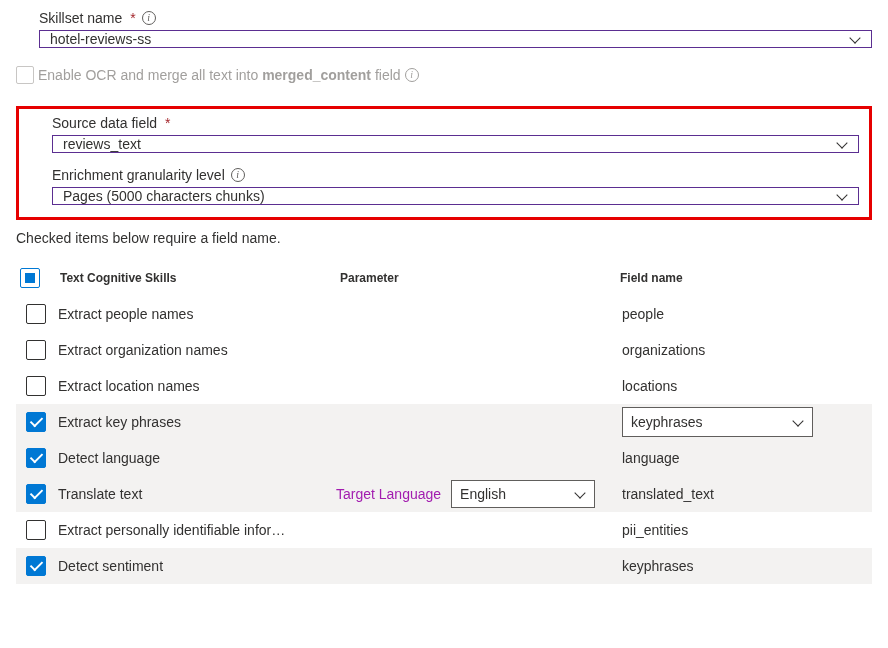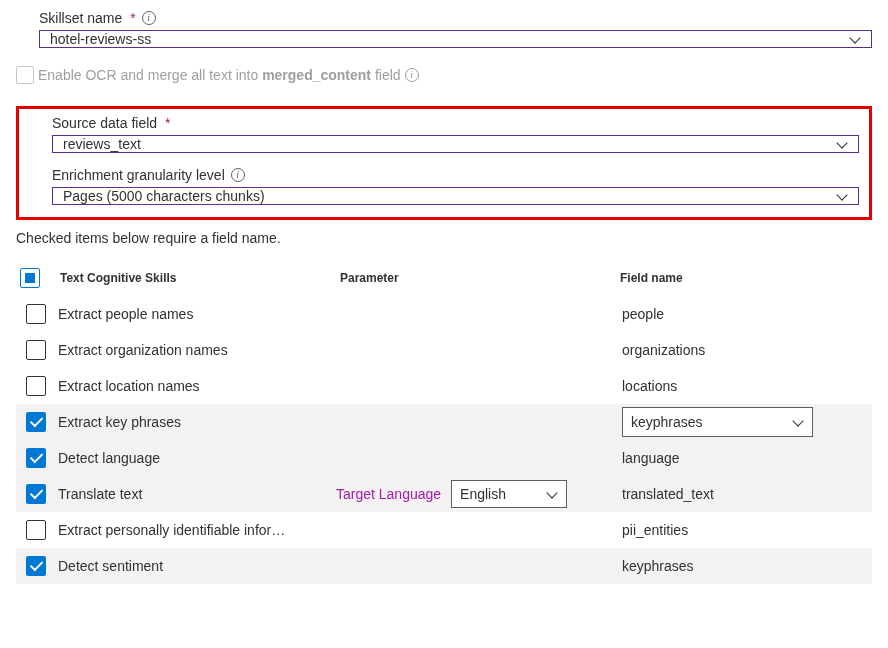--- a/index.html
+++ b/index.html
@@ -147,21 +147,21 @@
     border: 1px solid #605e5c;
     display: flex;
     align-items: center;
     justify-content: space-between;
     padding: 0 8px;
     font-size: 14px;
     background: #fff;
     cursor: pointer;
   }
   .param-dropdown {
-    width: 116px;
+    width: 144px;
     height: 28px;
     border: 1px solid #605e5c;
     display: flex;
     align-items: center;
     justify-content: space-between;
     padding: 8px 8px;
     font-size: 14px;
     background: #fff;
     cursor: pointer;
   }

